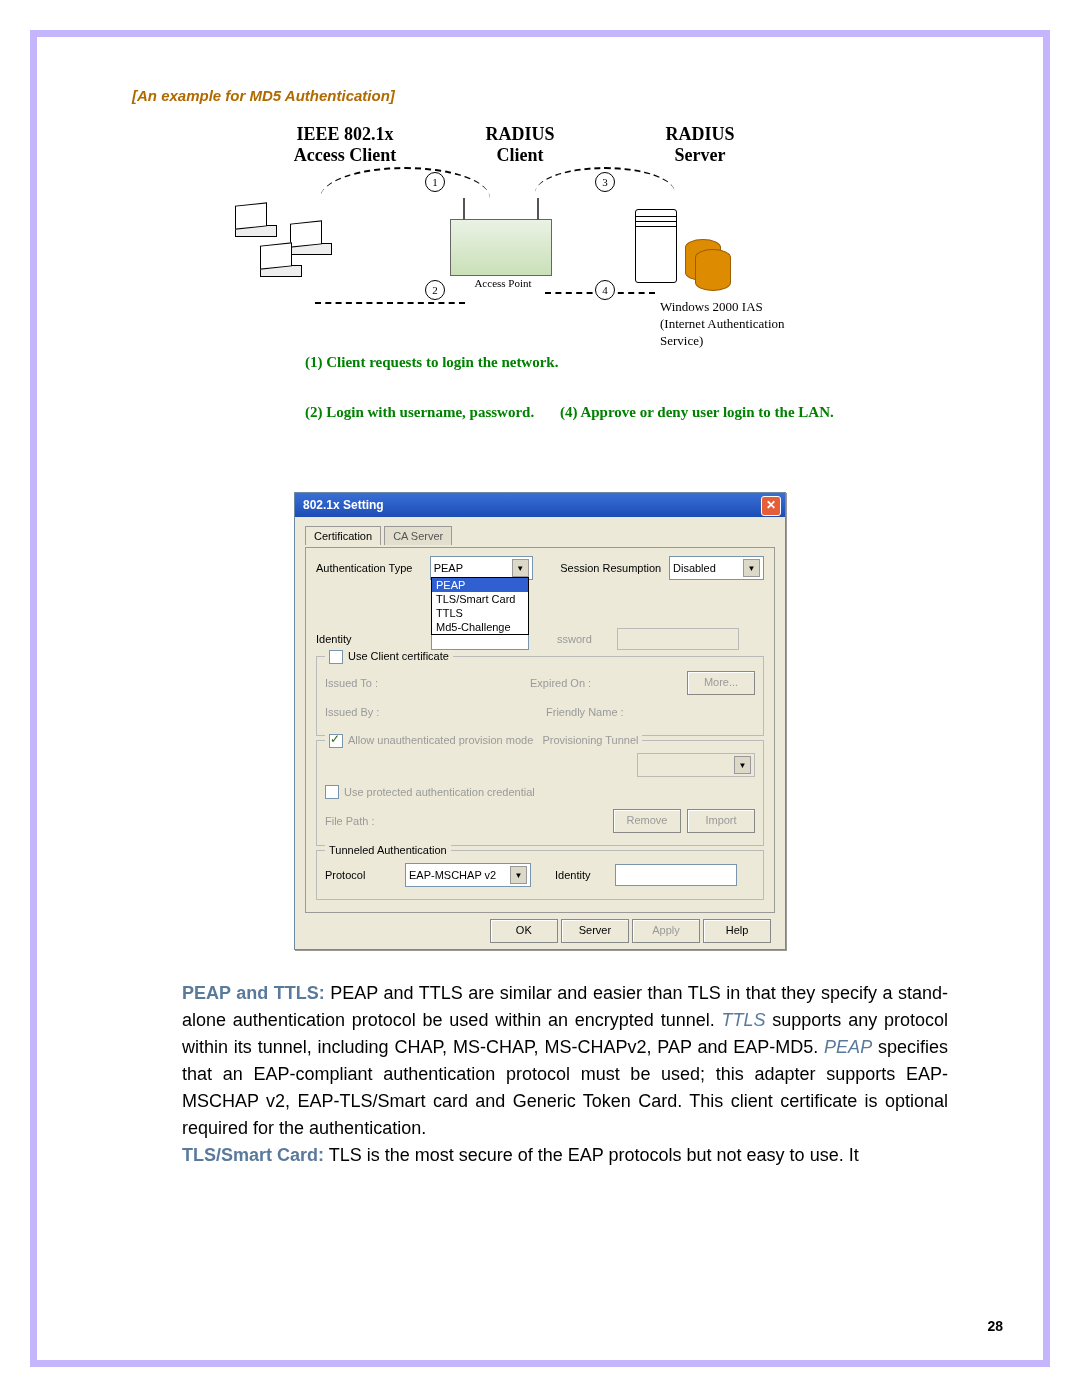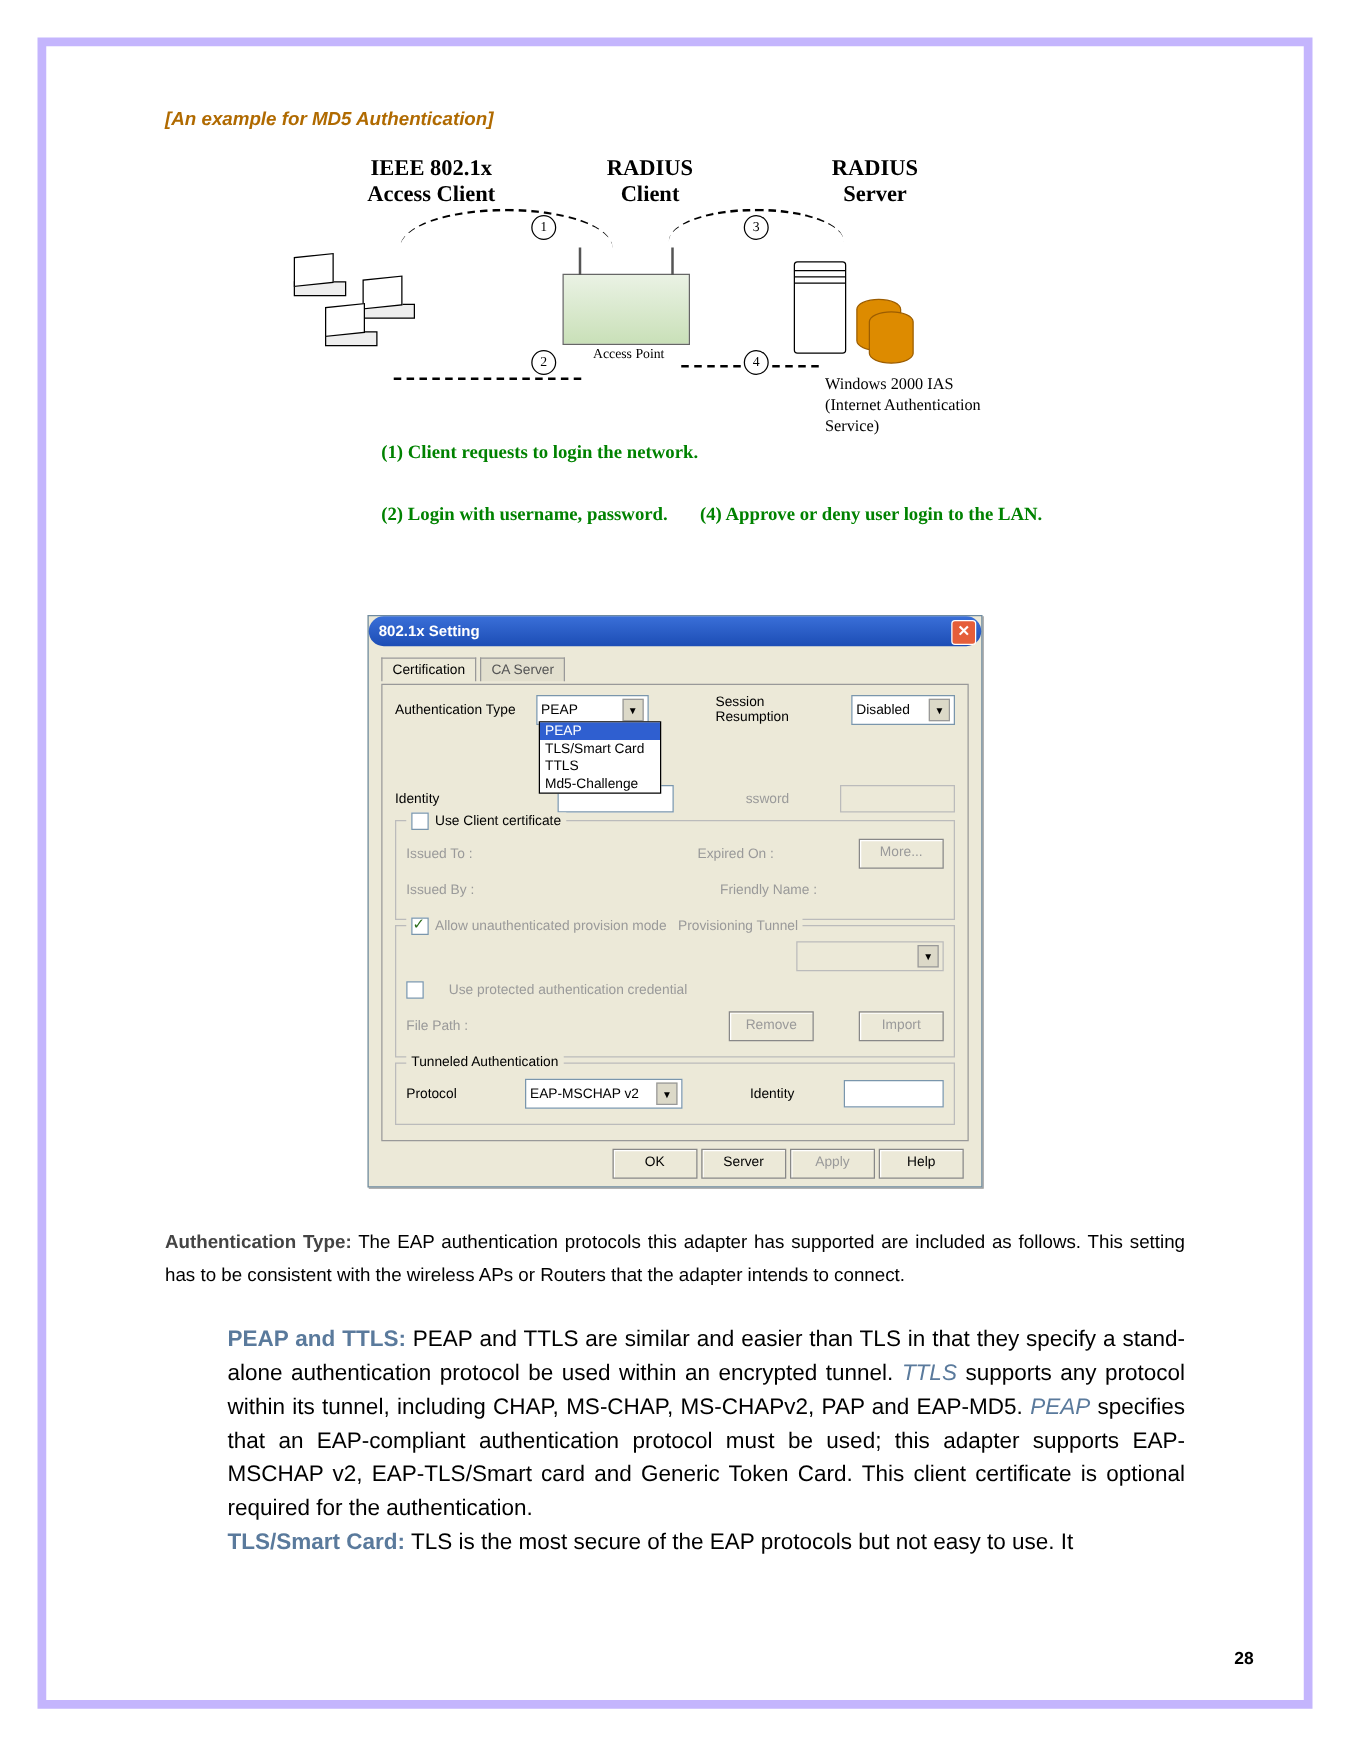--- a/index.html
+++ b/index.html
@@ -37,29 +37,29 @@
   .l3 { left:30px; top:120px; }
 
   .step { position:absolute; color:#008200; font-weight:bold; font-size:15px; font-family:"Times New Roman",serif; line-height:20px; }
   .s1 { left:75px; top:228px; width:260px; }
   .s2 { left:75px; top:278px; width:260px; }
   .s3 { left:330px; top:228px; width:280px; }
   .s4 { left:330px; top:278px; width:280px; }
 
   
   .dialog { width:490px; margin:0 auto 30px auto; border:1px solid #6e8aa0; font-family:Tahoma,Arial,sans-serif; font-size:11px; color:#000; background:#ece9d8; box-shadow:1px 1px 0 #999; }
-  .titlebar { height:24px; background:linear-gradient(#3a6fd8,#1c4db5); color:#fff; font-weight:bold; padding-left:8px; line-height:24px; position:relative; font-size:12px;border-radius:12px; }
+  .titlebar { height:24px; background:linear-gradient(#3a6fd8,#1c4db5); color:#fff; font-weight:bold; padding-left:8px; line-height:24px; position:relative; font-size:12px; }
   .close-btn { position:absolute; right:4px; top:3px; width:18px; height:18px; background:#e55e3a; border:1px solid #fff; border-radius:3px; color:#fff; text-align:center; line-height:16px; font-size:12px; font-weight:bold; }
   .dbody { padding:8px 10px 6px 10px; }
   .tabs { height:22px; }
   .tab { display:inline-block; border:1px solid #999; border-bottom:none; padding:3px 8px; background:#ece9d8; font-size:11px; position:relative; top:1px; }
   .tab.active { background:#ece9d8; z-index:2; }
   .tab.inactive { background:#e2dfce; color:#555; }
   .panel { border:1px solid #999; padding:8px 10px; background:#ece9d8; }
-  .row { display:flex; align-items:center; margin-bottom:6px; min-height:22px;gap:15px; }
+  .row { display:flex; align-items:center; margin-bottom:6px; min-height:22px; }
   .lbl { width:115px; }
   .sel { border:1px solid #7a96ac; height:20px; background:#fff; padding:1px 3px; display:flex; align-items:center; justify-content:space-between; }
   .sel .arrow-btn { width:15px; height:16px; background:#dcd9c8; border:1px solid #999; display:flex; align-items:center; justify-content:center; font-size:8px; }
   .inp { border:1px solid #7a96ac; height:20px; background:#fff; flex:1; }
   .dropdown-list { position:absolute; border:1px solid #000; background:#fff; z-index:5; width:96px; font-size:11px; }
   .dropdown-list div { padding:1px 4px; }
   .dropdown-list .hi { background:#2f5fd0; color:#fff; }
   .fieldset { border:1px solid #bbb; padding:6px 8px; margin:4px 0; }
   .fieldset .legend { position:relative; top:-13px; background:#ece9d8; display:inline-block; padding:0 4px; font-size:11px; }
   .fieldset .legend.disabled { color:#9a9a9a; }
@@ -234,23 +234,20 @@
 
         <div class="btnrow">
           <span class="btn">OK</span>
           <span class="btn">Server</span>
           <span class="btn dis">Apply</span>
           <span class="btn">Help</span>
         </div>
       </div>
     </div>
 
-    <div class="body-para">
-      <span class="hl">Authentication Type:</span><span> The EAP authentication protocols this adapter has supported are included as follows. This setting has to be consistent with the wireless APs or Routers that the adapter intends to connect.</span>
-    </div>
 
     <div class="sub-para">
       <span class="kw-title">PEAP and TTLS:</span><span> PEAP and TTLS are similar and easier than TLS in that they specify a stand-alone authentication protocol be used within an encrypted tunnel. </span><span class="kw-il">TTLS</span><span> supports any protocol within its tunnel, including CHAP, MS-CHAP, MS-CHAPv2, PAP and EAP-MD5. </span><span class="kw-il">PEAP</span><span> specifies that an EAP-compliant authentication protocol must be used; this adapter supports EAP-MSCHAP v2, EAP-TLS/Smart card and Generic Token Card. This client certificate is optional required for the authentication.</span>
     </div>
     <div class="sub-para">
       <span class="kw-title">TLS/Smart Card:</span><span> TLS is the most secure of the EAP protocols but not easy to use. It</span>
     </div>
 
     <div class="page-num">28</div>
   </div>

